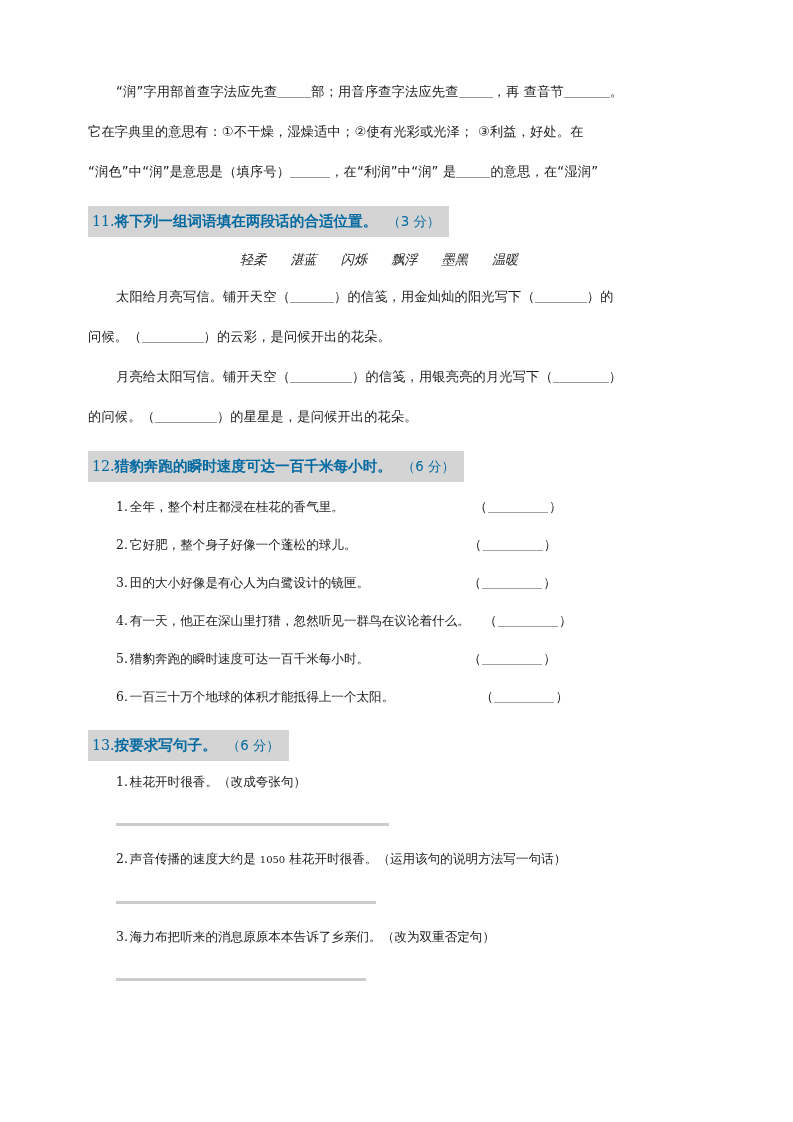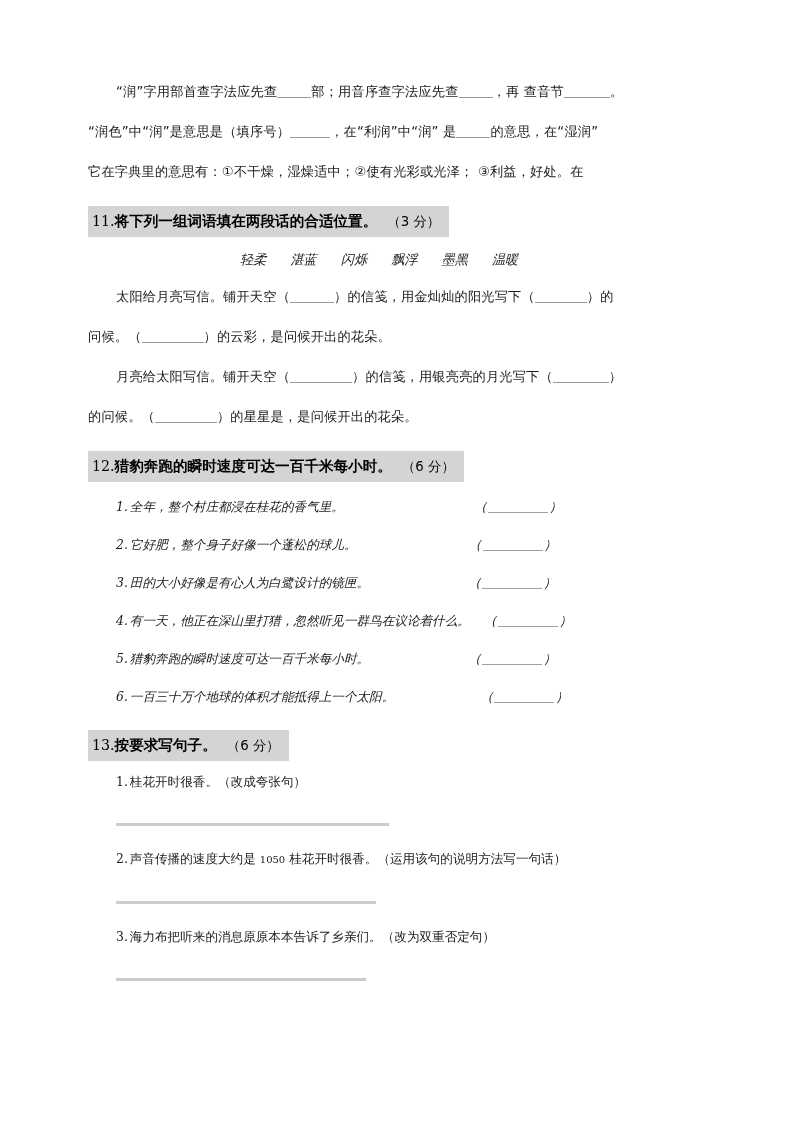--- a/index.html
+++ b/index.html
@@ -38,21 +38,21 @@
     line-height: 40px;
     white-space: nowrap;
     letter-spacing: 0.2px;
   }
   .tline.indent { text-indent: 28px; }
 
   
   .sec-head {
     display: inline-block;
     background: #d4d4d4;
-    color: #000000;
+    color: #0369a1;
     font-size: 14.6px;
     font-weight: bold;
     line-height: 27px;
     padding: 1px 9px 2px 4px;
     margin-top: 14px;
     margin-bottom: 6px;
     white-space: nowrap;
   }
   .sec-head .num {
     font-weight: normal;
@@ -102,21 +102,20 @@
   .wordbank .w { margin-right: 24px; }
   .wordbank .w:last-child { margin-right: 0; }
 
   
   .qitem {
     font-size: 12.6px;
     line-height: 38px;
     padding-left: 28px;
     white-space: nowrap;
     position: relative;
-    font-style: italic;
   }
   .qitem .idx {
     font-family: "DejaVu Serif", "Liberation Serif", serif;
     font-size: 12.4px;
     margin-right: 2px;
   }
   .qitem .txt { }
 
   
   .sp { display: inline-block; }
@@ -151,23 +150,23 @@
 </style>
 </head>
 <body>
 
 <div class="page">
   <div class="content">
 
     
     <div class="tline indent"><span>“润”字用部首查字法应先查</span><span class="blk w34"></span><span>部；用音序查字法应先查</span><span class="blk w34"></span><span>，再  查音节</span><span class="blk w46"></span><span>。</span></div>
 
+    <div class="tline">它在字典里的意思有：①不干燥，湿燥适中；②使有光彩或光泽；  ③利益，好处。在</div>
+
     <div class="tline"><span>“润色”中“润”是意思是（填序号）</span><span class="blk w40"></span><span>，在“利润”中“润”  是</span><span class="blk w34"></span><span>的意思，在“湿润”</span></div>
-
-    <div class="tline">它在字典里的意思有：①不干燥，湿燥适中；②使有光彩或光泽；  ③利益，好处。在</div>
 
 
     
     <div class="sec-head"><span class="num">11</span><span class="num">.</span><span>将下列一组词语填在两段话的合适位置。</span><span class="pts">（3 分）</span></div>
 
     <div class="wordbank"><span class="w">轻柔</span><span class="w">湛蓝</span><span class="w">闪烁</span><span class="w">飘浮</span><span class="w">墨黑</span><span class="w">温暖</span></div>
 
     <div class="tline indent"><span>太阳给月亮写信。铺开天空（</span><span class="blk w44" style="width:44px"></span><span>）的信笺，用金灿灿的阳光写下（</span><span class="blk" style="width:52px"></span><span>）的</span></div>
 
     <div class="tline"><span>问候。（</span><span class="blk" style="width:62px"></span><span>）的云彩，是问候开出的花朵。</span></div>

